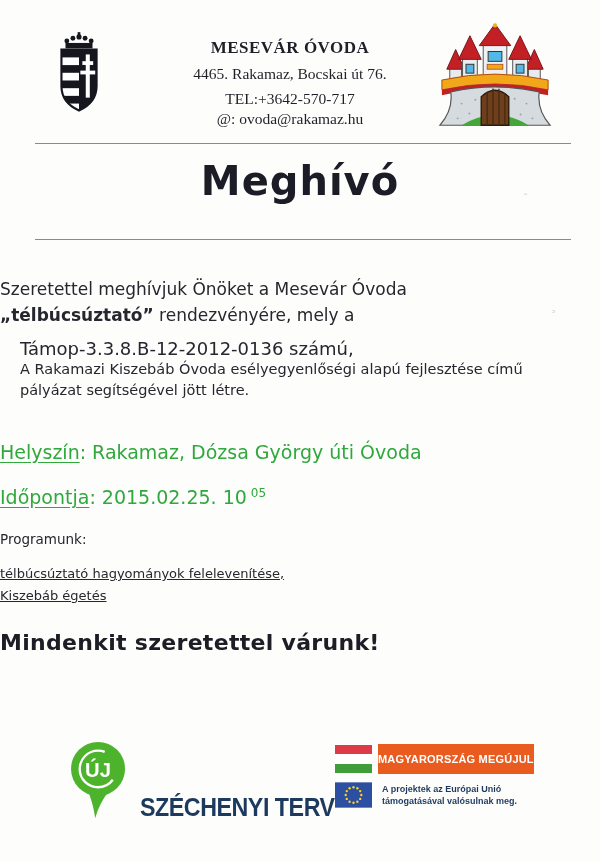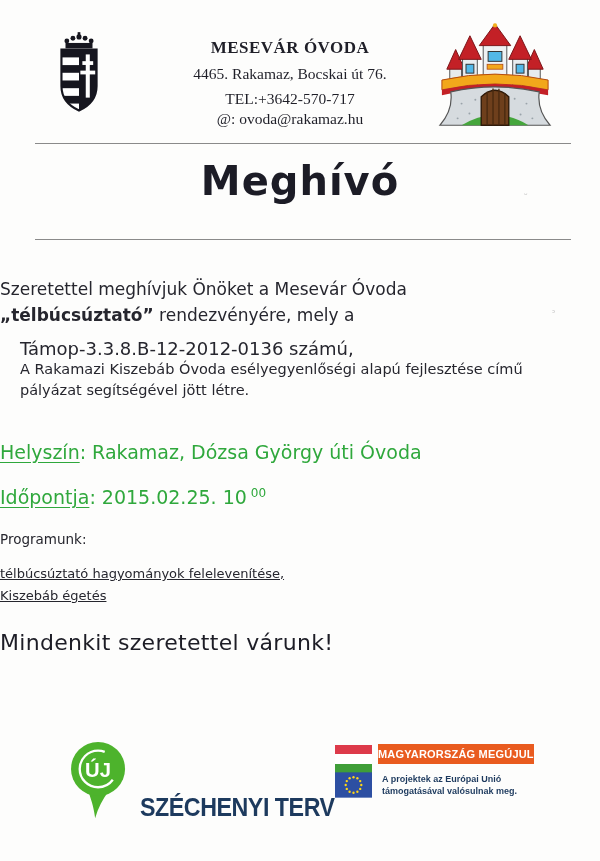--- a/index.html
+++ b/index.html
@@ -53,37 +53,37 @@
   .project-line1{font-size:18px;}
   .project-line2,.project-line3{font-size:14.5px;}
   .green-line{font-size:19px;color:var(--green-text,#2fa83c);}
   .location{top:441px;}
   .datetime{top:486px;}
   .green-line .lbl{text-decoration:underline;text-underline-offset:3px;margin-top:20px;}
   .green-line .val{margin-left:6px;}
   .green-line sup{font-size:12px;margin-left:4px;}
   .program-heading{top:531px;font-size:13.5px;}
   .program-lines{top:563px;font-size:13px;line-height:22px;text-decoration:underline;}
-  .closing{top:630px;font-size:22px;font-weight:normal;color:#1d1d26;letter-spacing:.3px;}
+  .closing{top:630px;font-size:22px;font-weight:bold;color:#1d1d26;letter-spacing:.3px;}
   
   .speck{position:absolute;color:#b9b9b9;font-size:9px;}
   .speck1{left:524px;top:190px;}
   .speck2{left:552px;top:308px;}
   
   .szechenyi{position:absolute;left:64px;top:740px;display:flex;align-items:flex-end;}
   .uj-pin{width:70px;height:82px;flex:none;}
   .szechenyi-label{
     margin-left:6px;margin-top:17px;
     font-family:"Liberation Sans",sans-serif;
     font-size:25px;font-weight:bold;color:var(--navy,#1d3a5e);
     letter-spacing:-.5px;transform:scaleX(.93);transform-origin:left;
     white-space:nowrap;
   }
   .gov-logos{position:absolute;left:335px;top:744px;width:172px;}
-  .megujul-row{display:flex;height:20px;}
+  .megujul-row{display:flex;height:30px;}
   .hu-flag{width:37px;height:28px;margin-top:1px;flex:none;}
   .hu-flag div{height:33.33%;}
   .hu-red{background:var(--flag-red,#dd3a4a);}
   .hu-white{background:#fff;}
   .hu-green{background:var(--flag-green,#3f9e39);}
   .megujul-banner{
     flex:1;margin-left:6px;background:var(--banner-orange,#e95b1f);
     color:#fff;font-family:"Liberation Sans",sans-serif;
     font-weight:bold;font-size:11px;letter-spacing:.2px;
     display:flex;align-items:center;justify-content:center;
@@ -191,21 +191,21 @@
   </div>
 
   <div class="center project">
     <div class="project-line1">Támop-3.3.8.B-12-2012-0136 számú,</div>
     <div class="project-line2">A Rakamazi Kiszebáb Óvoda esélyegyenlőségi alapú fejlesztése című</div>
     <div class="project-line3">pályázat segítségével jött létre.</div>
   </div>
 
   <div class="center green-line location"><span class="lbl">Helyszín</span><span>:</span><span class="val">Rakamaz, Dózsa György úti Óvoda</span></div>
 
-  <div class="center green-line datetime"><span class="lbl">Időpontja</span><span>:</span><span class="val">2015.02.25. 10</span><sup>00</sup></div>
+  <div class="center green-line datetime"><span class="lbl">Időpontja</span><span>:</span><span class="val">2015.02.25. 10</span><sup>05</sup></div>
 
   <div class="center program-heading">Programunk:</div>
 
   <div class="center program-lines">
     <div>télbúcsúztató hagyományok felelevenítése,</div>
     <div>Kiszebáb égetés</div>
   </div>
 
   <div class="center closing">Mindenkit szeretettel várunk!</div>
 

